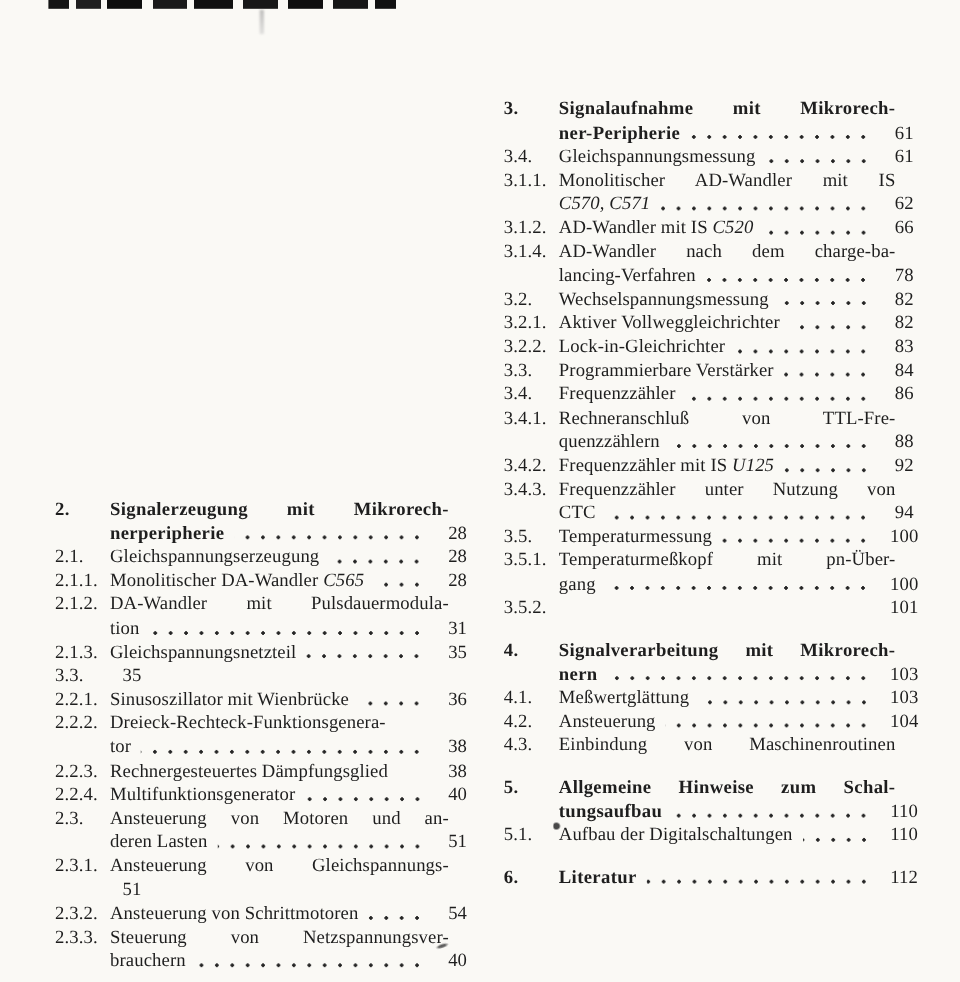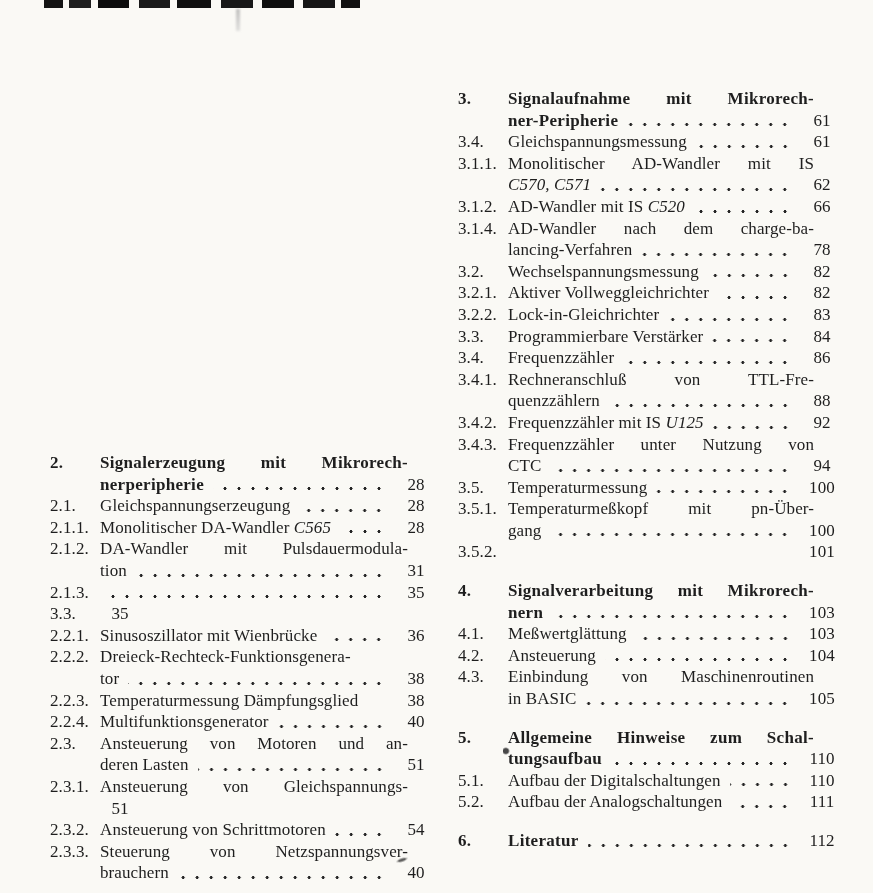--- a/index.html
+++ b/index.html
@@ -134,20 +134,21 @@
         <span class="num"></span>
         <span class="mid">
           <span class="txt">tion</span>
           <span class="dots on"></span>
         </span>
         <span class="pg">31</span>
       </div>
       <div class="line">
         <span class="num">2.1.3.</span>
         <span class="mid">
+          <span class="txt">Gleichspannungsnetzteil</span>
           <span class="dots on"></span>
         </span>
         <span class="pg">35</span>
       </div>
       <div class="line">
         <span class="num">3.3.</span>
         <span class="pg">35</span>
       </div>
       <div class="line">
         <span class="num">2.2.1.</span>
@@ -168,21 +169,21 @@
         <span class="num"></span>
         <span class="mid">
           <span class="txt">tor</span>
           <span class="dots on"></span>
         </span>
         <span class="pg">38</span>
       </div>
       <div class="line">
         <span class="num">2.2.3.</span>
         <span class="mid">
-          <span class="txt">Temperaturmessung Dämpfungsglied</span>
+          <span class="txt">Rechnergesteuertes Dämpfungsglied</span>
           <span class="dots"></span>
         </span>
         <span class="pg">38</span>
       </div>
       <div class="line">
         <span class="num">2.2.4.</span>
         <span class="mid">
           <span class="txt">Multifunktionsgenerator</span>
           <span class="dots on"></span>
         </span>
@@ -439,28 +440,20 @@
         </span>
         <span class="pg">104</span>
       </div>
       <div class="line just">
         <span class="num">4.3.</span>
         <span class="mid">
           <span class="txt">Einbindung von Maschinenroutinen</span>
         </span>
         <span class="pg"></span>
       </div>
-      <div class="line">
-        <span class="num"></span>
-        <span class="mid">
-          <span class="txt">in BASIC</span>
-          <span class="dots on"></span>
-        </span>
-        <span class="pg">105</span>
-      </div>
       <div class="line bold just gap">
         <span class="num">5.</span>
         <span class="mid">
           <span class="txt">Allgemeine Hinweise zum Schal-</span>
         </span>
         <span class="pg"></span>
       </div>
       <div class="line bold">
         <span class="num"></span>
         <span class="mid">
@@ -470,28 +463,20 @@
         <span class="pg">110</span>
       </div>
       <div class="line">
         <span class="num">5.1.</span>
         <span class="mid">
           <span class="txt">Aufbau der Digitalschaltungen</span>
           <span class="dots on"></span>
         </span>
         <span class="pg">110</span>
       </div>
-      <div class="line">
-        <span class="num">5.2.</span>
-        <span class="mid">
-          <span class="txt">Aufbau der Analogschaltungen</span>
-          <span class="dots on"></span>
-        </span>
-        <span class="pg">111</span>
-      </div>
       <div class="line bold gap">
         <span class="num">6.</span>
         <span class="mid">
           <span class="txt">Literatur</span>
           <span class="dots on"></span>
         </span>
         <span class="pg">112</span>
       </div>
     </div>
 </div>

